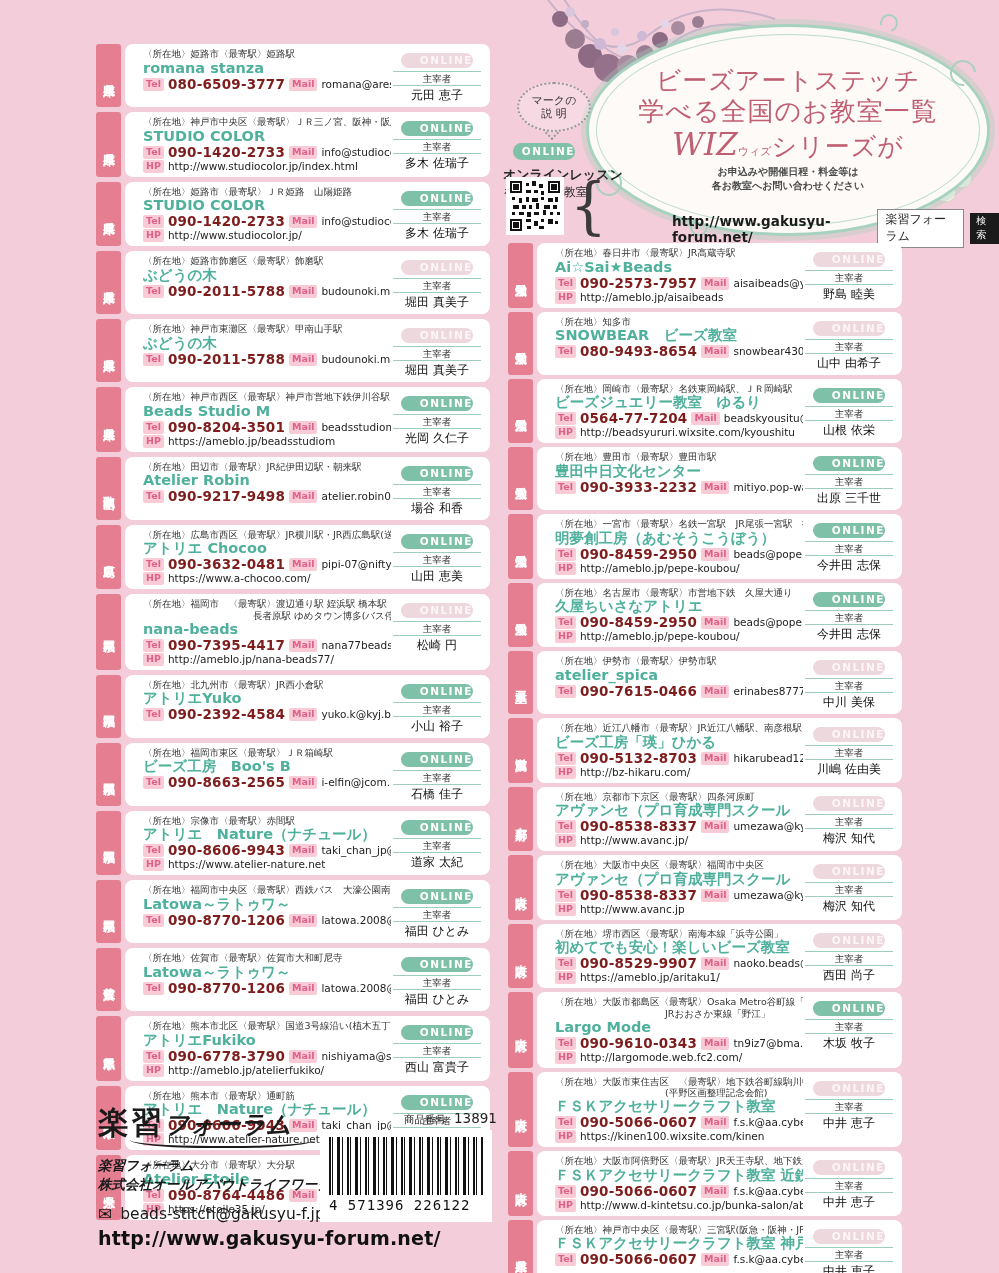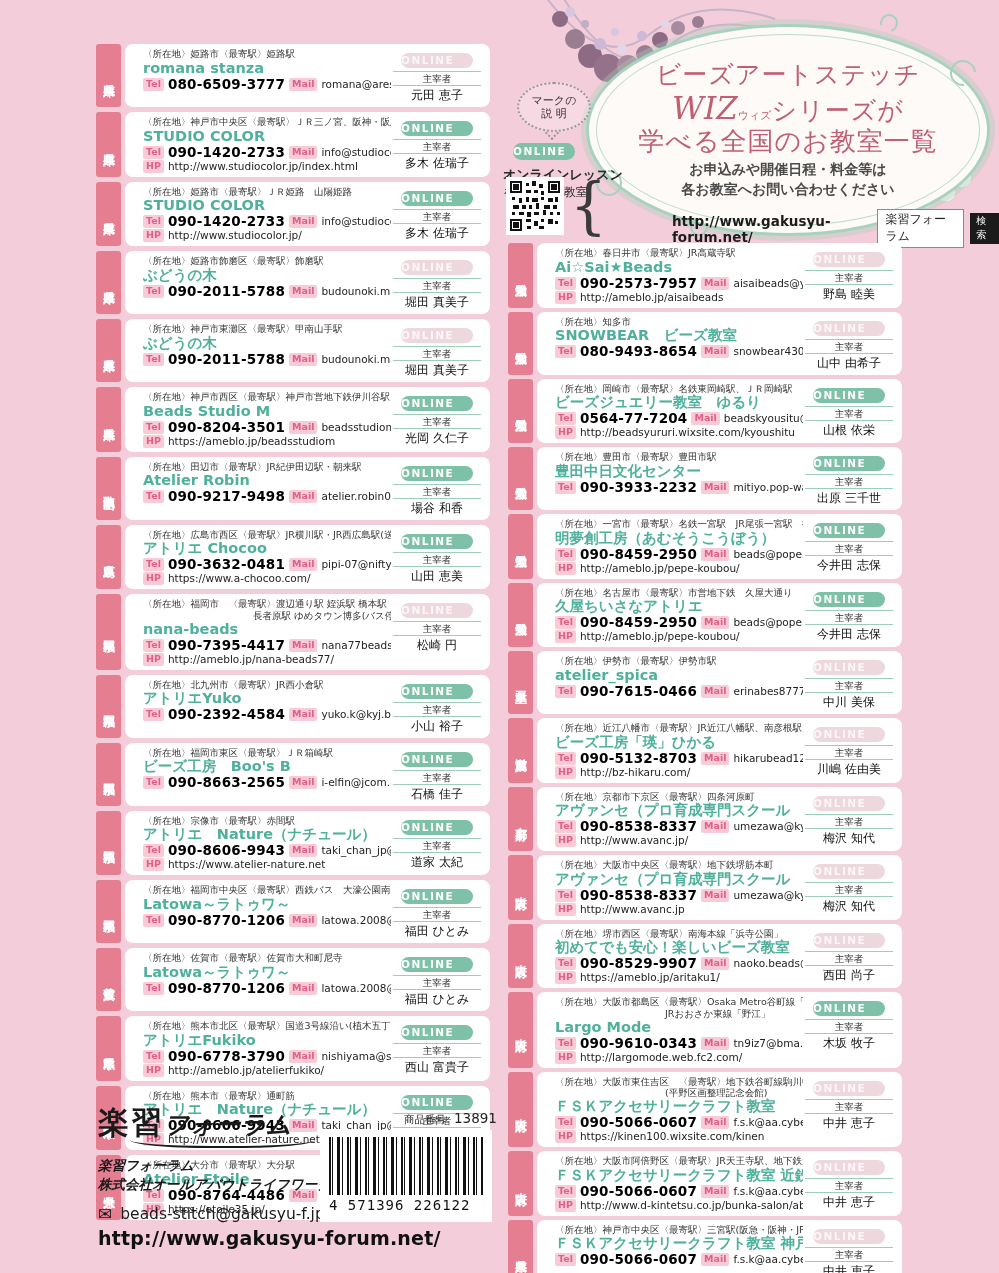--- a/index.html
+++ b/index.html
@@ -23,33 +23,33 @@
   }
   #title-oval::before {
     content:""; position:absolute; inset:7px; border:1.5px solid #bcdccd; border-radius:50%;
   }
   .title-line { font-family:"DejaVu Serif","Liberation Serif",serif; color:#c05e72; line-height:1.18; letter-spacing:1px; }
   .t1 { font-size:25px; }
   .t2 { font-size:25px; }
   .t2 .wiz { font-style:italic; font-size:31px; letter-spacing:0; }
   .t2 .ruby { font-size:11px; letter-spacing:0; }
   .t3 { font-size:26px; }
-  .subtitle { font-size:14px; font-weight:bold; color:#4a4a4a; line-height:1.45; margin-top:2px; }
+  .subtitle { font-size:10px; font-weight:bold; color:#4a4a4a; line-height:1.45; margin-top:2px; }
   .swirl { position:absolute; width:26px; height:26px; border:2.5px solid #a7d2c0; border-radius:50%; border-left-color:transparent; }
   
   #legend { position:absolute; left:503px; top:82px; width:125px; }
   #legend-bubble {
     width:74px; height:50px; margin-left:14px; border:2px dotted #9a9a9a; border-radius:50%;
     display:flex; flex-direction:column; align-items:center; justify-content:center;
     font-size:11px; color:#333; line-height:1.2; background:rgba(255,255,255,.25);
   }
   #legend-tail { width:10px; height:10px; margin:-4px 0 2px 44px; border-right:2px dotted #9a9a9a; border-bottom:2px dotted #9a9a9a; transform:rotate(45deg); }
   .online-pill {
     display:inline-block; border-radius:10px; color:#fff; font-weight:bold;
-    font-size:10.5px; letter-spacing:1.5px; text-align:left;
+    font-size:10.5px; letter-spacing:1.5px; text-align:right;
   }
   #legend-online { width:62px; padding:2px 0 3px; margin:2px 0 6px 10px; background:#7ec0a8; }
   #legend-desc1 { font-size:13px; font-weight:bold; color:#2b2b2b; white-space:nowrap; }
   #legend-desc2 { font-size:12px; color:#2b2b2b; }
   #qr-block { position:absolute; left:506px; top:172px; display:flex; align-items:center; }
   #qr-box { width:58px; height:58px; background:#fff; padding:4px; }
   #qr-box svg { width:100%; height:100%; display:block; }
   #qr-brace { font-size:58px; color:#3a3a3a; font-weight:normal; margin:0 2px 0 6px; transform:scaleY(1.05); font-family:"DejaVu Serif",serif; }
   #qr-note { font-size:12px; line-height:1.4; color:#2b2b2b; }
   #qr-note .b { font-weight:bold; }
@@ -71,21 +71,21 @@
   .card { flex:1; background:#fff; border-radius:8px; padding:4px 7px 4px 18px; display:flex; min-width:0; }
   .card-main { flex:1; min-width:0; }
   .loc { font-size:9.5px; line-height:11.5px; color:#333; white-space:nowrap; overflow:hidden; }
   .loc2 { font-size:9.5px; line-height:11px; color:#333; padding-left:110px; white-space:nowrap; overflow:hidden; }
   .school { font-size:14.5px; line-height:17px; font-weight:bold; color:#4fb09c; white-space:nowrap; overflow:hidden; }
   .contact { display:flex; align-items:center; gap:4px; line-height:15px; white-space:nowrap; overflow:hidden; }
   .plabel {
     background:#f8cbd7; color:#e0608a; font-size:9.5px; font-weight:bold;
     padding:0 3px 1px; border-radius:2px; flex-shrink:0; line-height:12px;
   }
-  .tel-num { font-size:13.5px; font-weight:bold; color:#000000; letter-spacing:.2px; }
+  .tel-num { font-size:13.5px; font-weight:bold; color:#7f1d1d; letter-spacing:.2px; }
   .mail-val, .hp-val { font-size:10.5px; color:#222; }
   .hp-row { display:flex; align-items:center; gap:4px; line-height:13px; white-space:nowrap; overflow:hidden; }
   .card-side { width:92px; flex-shrink:0; text-align:center; padding-top:1px; }
   .badge { width:72px; margin:0 auto 3px; padding:1px 0 2px; }
   .badge.on  { background:#7ec0a8; }
   .badge.off { background:#edd8de; color:#fdf6f8; }
   .owner-label {
     display:block; font-size:9.5px; color:#333; line-height:13px;
     border-top:1px solid #9fcdbd; border-bottom:1px solid #9fcdbd; margin:0 2px;
   }
@@ -152,22 +152,22 @@
   </g>
   <g fill="#cfb878">
     <circle cx="70" cy="60" r="3"></circle>
       <circle cx="95" cy="62" r="3"></circle>
       <circle cx="112" cy="66" r="2.5"></circle>
   </g>
 </svg>
 
 <div id="title-oval">
   <div class="title-line t1">ビーズアートステッチ</div>
+  <div class="title-line t3">学べる全国のお教室一覧</div>
   <div class="title-line t2"><span class="wiz">WIZ</span><span class="ruby">ウィズ</span><span>シリーズが</span></div>
-  <div class="title-line t3">学べる全国のお教室一覧</div>
   <div class="subtitle">
     <div>お申込みや開催日程・料金等は</div>
     <div>各お教室へお問い合わせください</div>
   </div>
 </div>
 <div class="swirl" style="left:596px; top:170px; transform:rotate(40deg);"></div>
 <div class="swirl" style="left:950px; top:60px; transform:rotate(-140deg);"></div>
 <div class="swirl" style="left:690px; top:218px; width:18px; height:18px; transform:rotate(120deg);"></div>
 <div class="swirl" style="left:880px; top:14px; width:18px; height:18px; transform:rotate(-60deg);"></div>
 
@@ -883,21 +883,21 @@
         <span class="owner-label">主宰者</span>
         <div class="owner-name">梅沢 知代</div>
       </div>
     </div>
   </div>
 
   <div class="entry">
     <div class="pref-bar">大阪府</div>
     <div class="card">
       <div class="card-main">
-        <div class="loc">〈所在地〉大阪市中央区〈最寄駅〉地下鉄堺筋本町</div>
+        <div class="loc">〈所在地〉大阪市中央区〈最寄駅〉福岡市中央区</div>
 
         <div class="school">アヴァンセ（プロ育成専門スクール　大阪）</div>
         <div class="contact">
           <span class="plabel">Tel</span>
           <span class="tel-num">090-8538-8337</span>
           <span class="plabel">Mail</span>
           <span class="mail-val">umezawa@kyoei-1.co.jp</span>
         </div>
         <div class="hp-row">
           <span class="plabel">HP</span>

